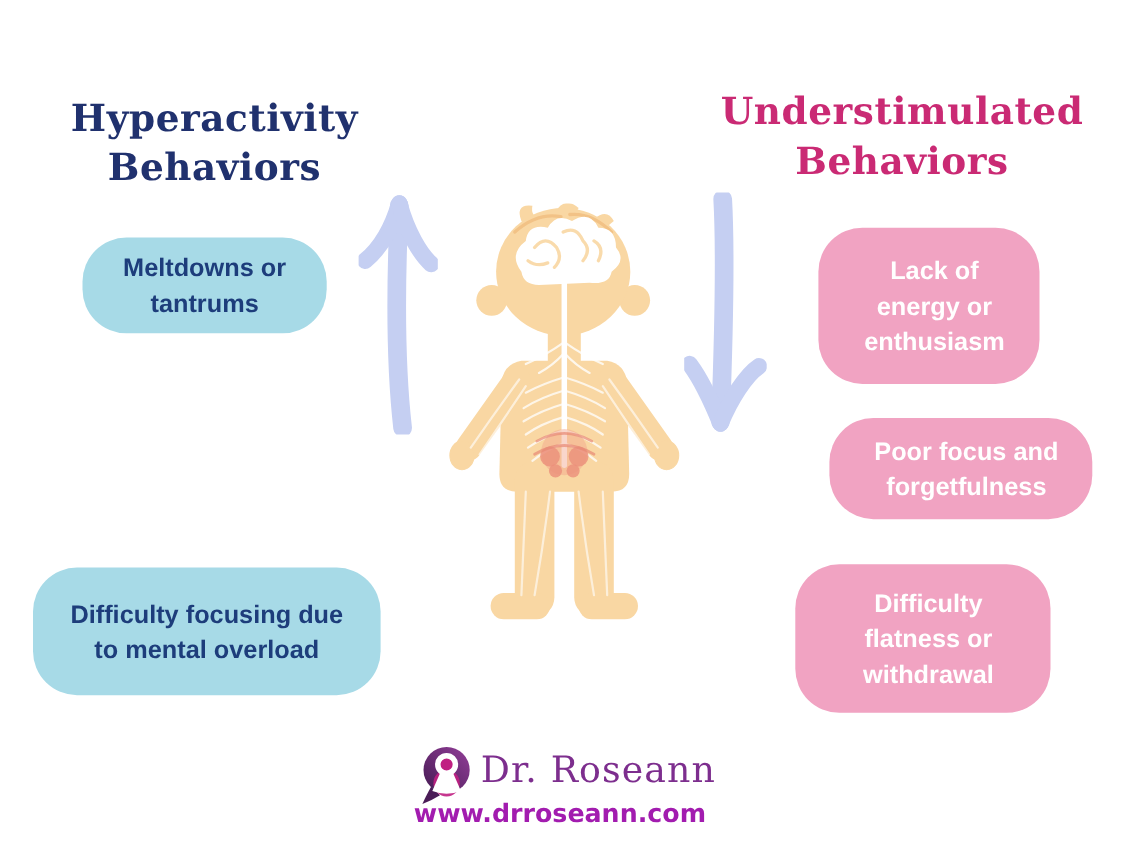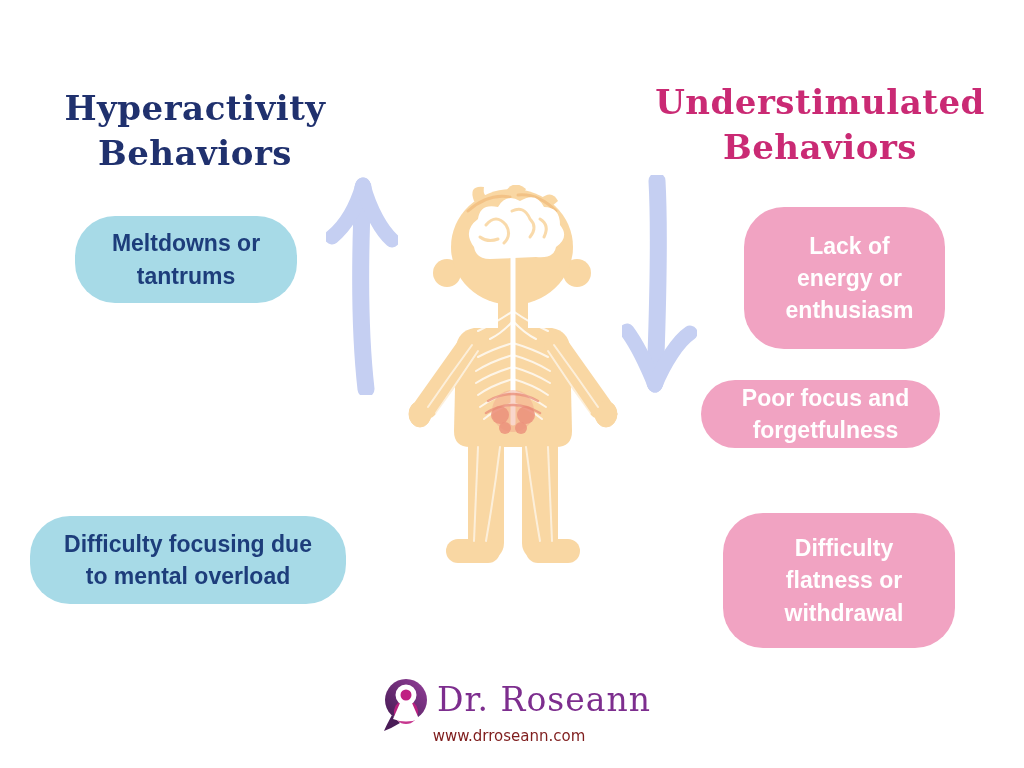--- a/index.html
+++ b/index.html
@@ -17,38 +17,38 @@
   #title-right { left:653px; top:80px; width:334px; color:#ca2a74; }
   .box {
     position:absolute; display:flex; align-items:center; justify-content:center;
     text-align:center; white-space:pre-line; font-weight:bold;
     font-size:23px; line-height:1.4; padding:4px 10px; box-sizing:border-box;
   }
   .box.blue { background:#a7dae7; color:#1d3d7b; border-radius:40px; }
   .box.pink { background:#f1a3c2; color:#ffffff; border-radius:40px;padding-left:20px; }
   #blue-1 { left:75px;  top:216px; width:222px; height:87px; }
   #blue-2 { left:75px;  top:368px; width:222px; height:96px; }
-  #blue-3 { left:30px;  top:516px; width:316px; height:88px; }
+  #blue-3 { left:30px;  top:516px; width:316px; height:116px; }
   #pink-1 { left:744px; top:207px; width:201px; height:142px; }
-  #pink-2 { left:701px; top:380px; width:239px; height:68px; }
+  #pink-2 { left:754px; top:380px; width:239px; height:92px; }
   #pink-3 { left:723px; top:513px; width:232px; height:135px; }
   .arrow { position:absolute; }
   #up-arrow   { left:326px; top:171px; width:72px;  height:224px; }
   #down-arrow { left:622px; top:175px; width:75px;  height:220px; }
   #child-figure { position:absolute; left:408px; top:185px; width:215px; height:385px; }
   #footer-logo { position:absolute; left:382px; top:678px; width:48px; height:57px; }
   #brand-name {
     position:absolute; left:437px; top:682px;
     font-family:"DejaVu Serif", serif; font-size:33px; line-height:1.1;
     color:#7d2e8e; letter-spacing:1px;
   }
   #website {
     position:absolute; left:359px; top:727px; width:300px; text-align:center;
-    font-family:"DejaVu Sans", sans-serif; font-weight:normal;
-    font-size:15px; color:#7f1d1d;
+    font-family:"DejaVu Sans", sans-serif; font-weight:bold;
+    font-size:23px; color:#a21caf;
   }
 </style>
 </head>
 <body>
 
 <div id="canvas">
 
   <div id="title-left" class="col-title">Hyperactivity
 Behaviors</div>
   <div id="title-right" class="col-title">Understimulated

